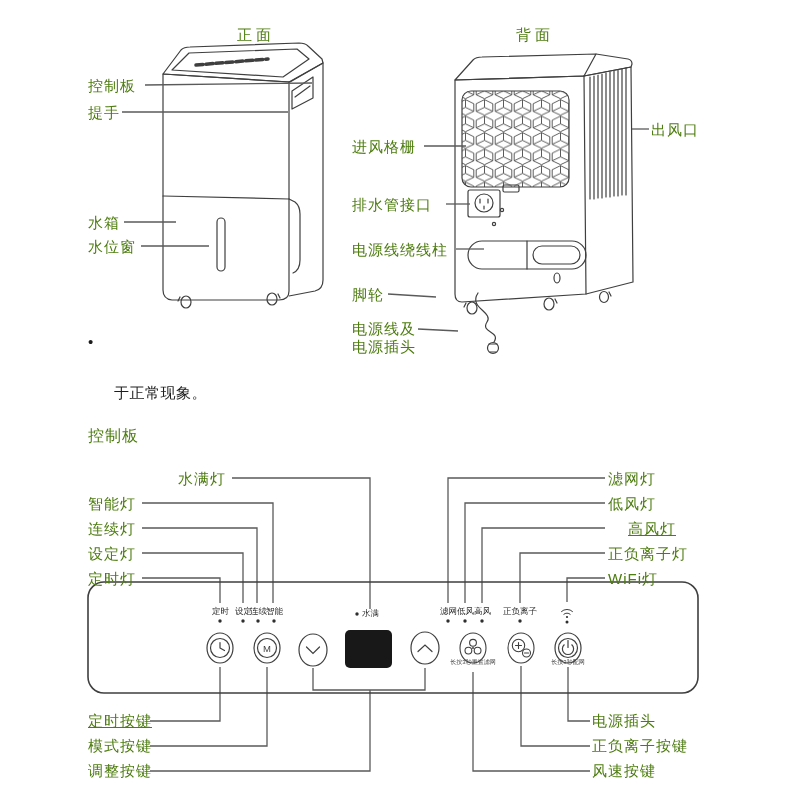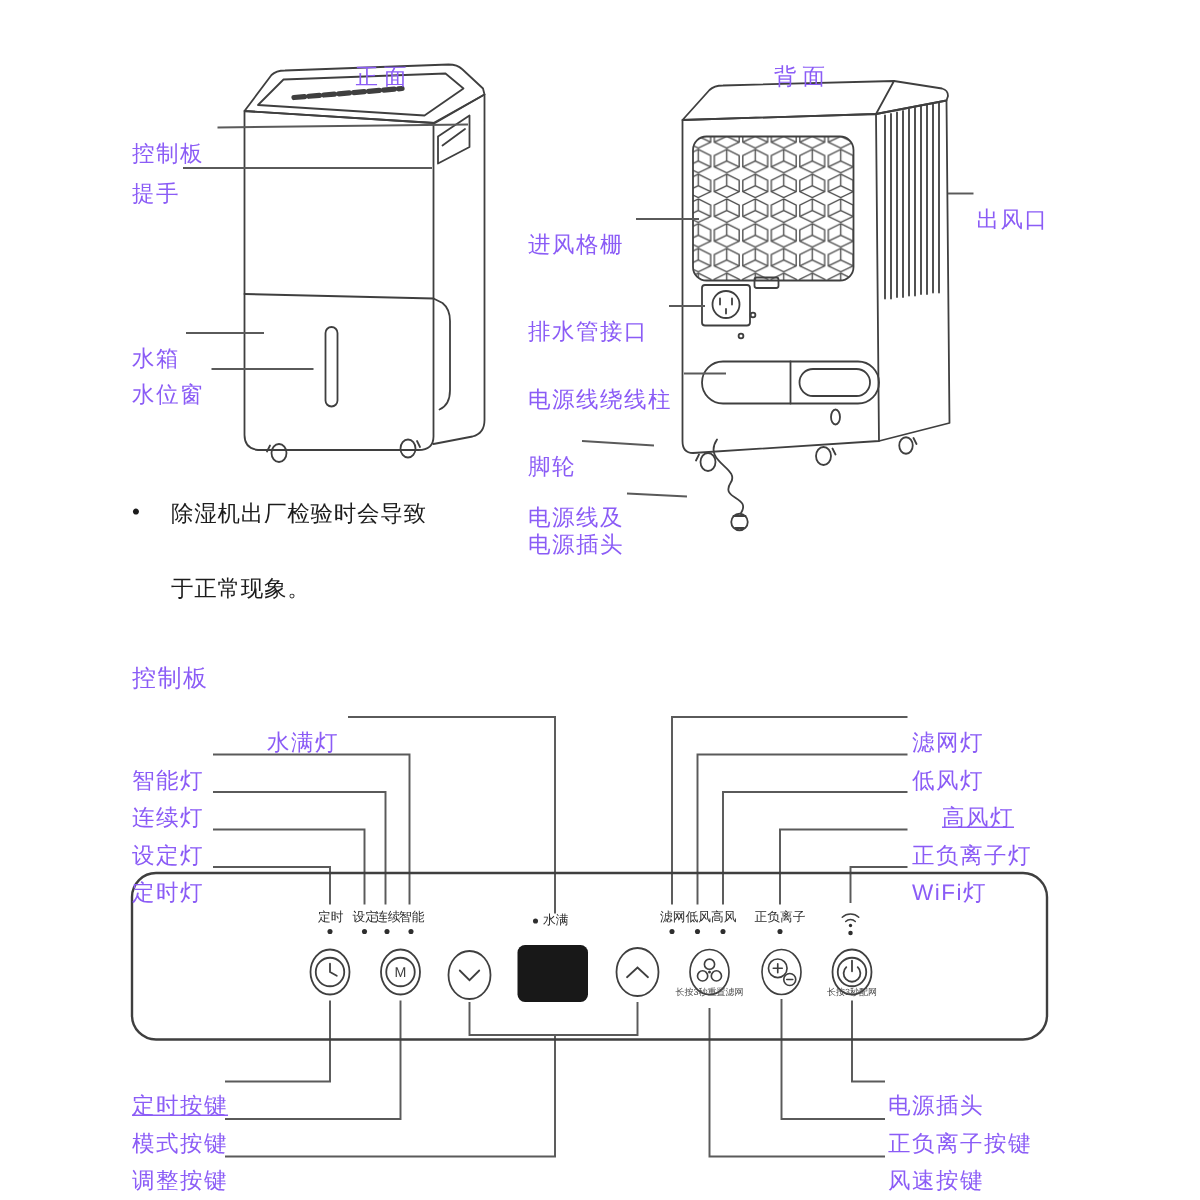--- a/index.html
+++ b/index.html
@@ -1,19 +1,19 @@
 <!DOCTYPE html>
 <html><head>
 <meta charset="utf-8">
 <style>
   html,body{margin:0;padding:0;background:#fff;}
   .stage{position:relative;width:800px;height:800px;background:#ffffff;overflow:hidden;
          font-family:"Liberation Sans","DejaVu Sans",sans-serif;color:#1c1c1c;}
   svg.art{position:absolute;left:0;top:0;pointer-events:none;}
-  .lbl{position:absolute;font-size:15px;line-height:17px;white-space:nowrap;letter-spacing:1px;color:#8b5cf6;margin-top:17px;}
+  .lbl{position:absolute;font-size:15px;line-height:17px;white-space:nowrap;letter-spacing:1px;color:#4d7c0f;}
   .title{letter-spacing:4px;font-size:15px;}
   .heading{font-size:16px;letter-spacing:1px;}
   .note-line{position:absolute;font-size:15px;line-height:18px;white-space:nowrap;letter-spacing:0.5px;}
   .tiny{position:absolute;font-size:8.5px;line-height:9px;white-space:nowrap;color:#2a2a2a;letter-spacing:0px;}
   .hint{position:absolute;font-size:6px;line-height:7px;white-space:nowrap;color:#4a4a4a;text-align:center;}
 </style>
 </head>
 <body>
 
 <div class="stage">
@@ -218,21 +218,20 @@
 
   <div class="lbl" style="left:352px;top:138px;">进风格栅</div>
   <div class="lbl" style="left:352px;top:196px;">排水管接口</div>
   <div class="lbl" style="left:352px;top:241px;">电源线绕线柱</div>
   <div class="lbl" style="left:352px;top:286px;">脚轮</div>
   <div class="lbl" style="left:352px;top:320px;">电源线及</div>
   <div class="lbl" style="left:352px;top:338px;">电源插头</div>
   <div class="lbl" style="left:651px;top:121px;">出风口</div>
 
   <div class="note-line" style="left:88px;top:333px;">•</div>
-  <div class="note-line" style="left:114px;top:334px;">除湿机出厂检验时会导致</div>
   <div class="note-line" style="left:114px;top:384px;">于正常现象。</div>
 
   <div class="lbl heading" style="left:88px;top:427px;">控制板</div>
 
   <div class="lbl" style="left:178px;top:470px;">水满灯</div>
   <div class="lbl" style="left:88px;top:495px;">智能灯</div>
   <div class="lbl" style="left:88px;top:520px;">连续灯</div>
   <div class="lbl" style="left:88px;top:545px;">设定灯</div>
   <div class="lbl" style="left:88px;top:570px;">定时灯</div>
   <div class="lbl" style="left:608px;top:470px;">滤网灯</div>

